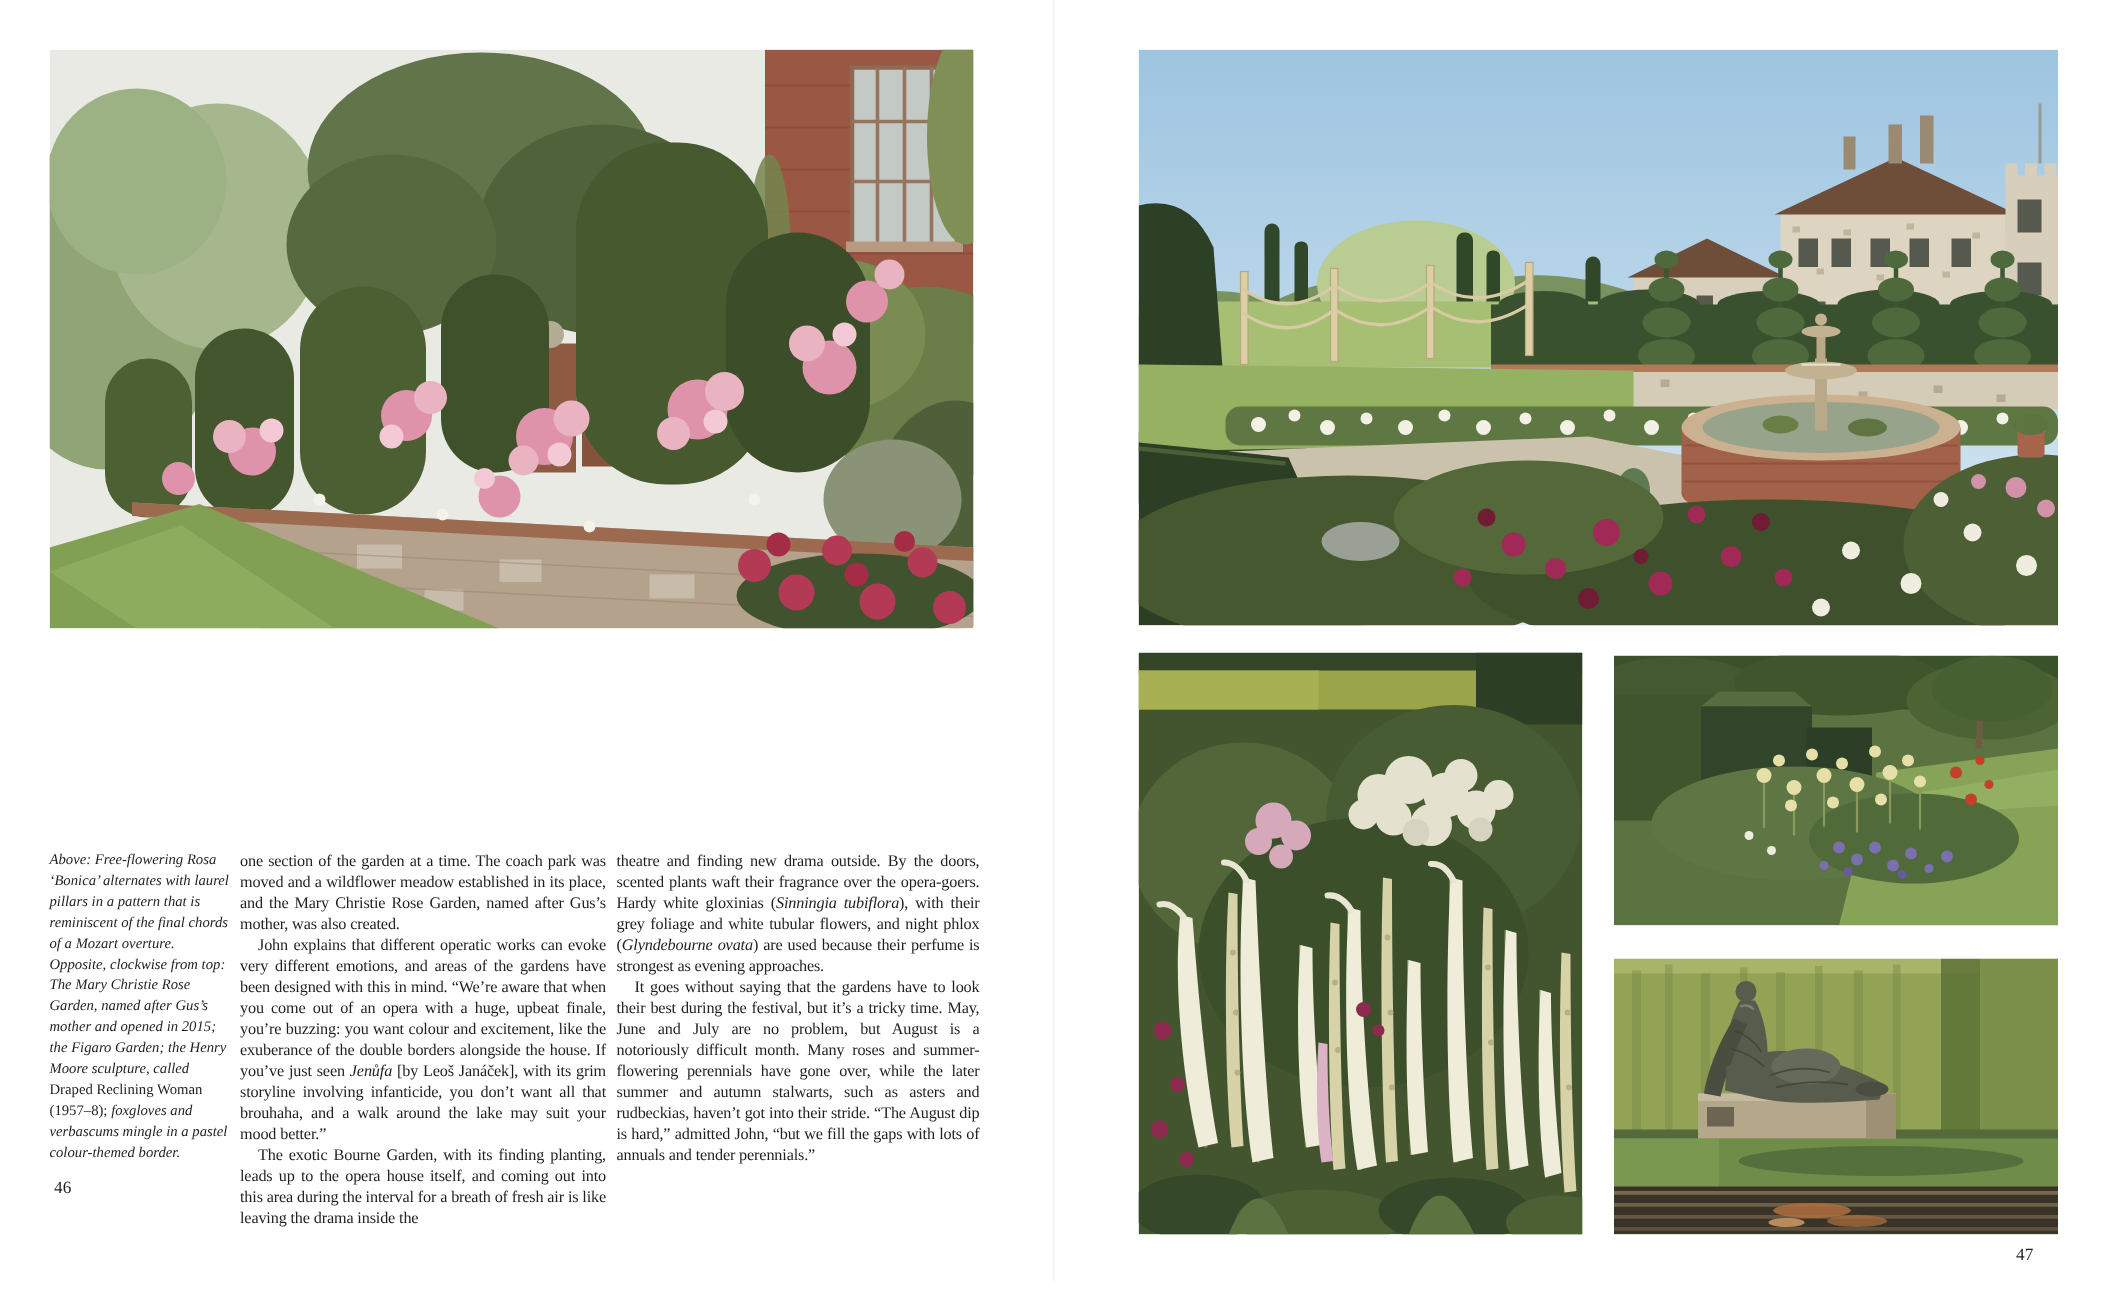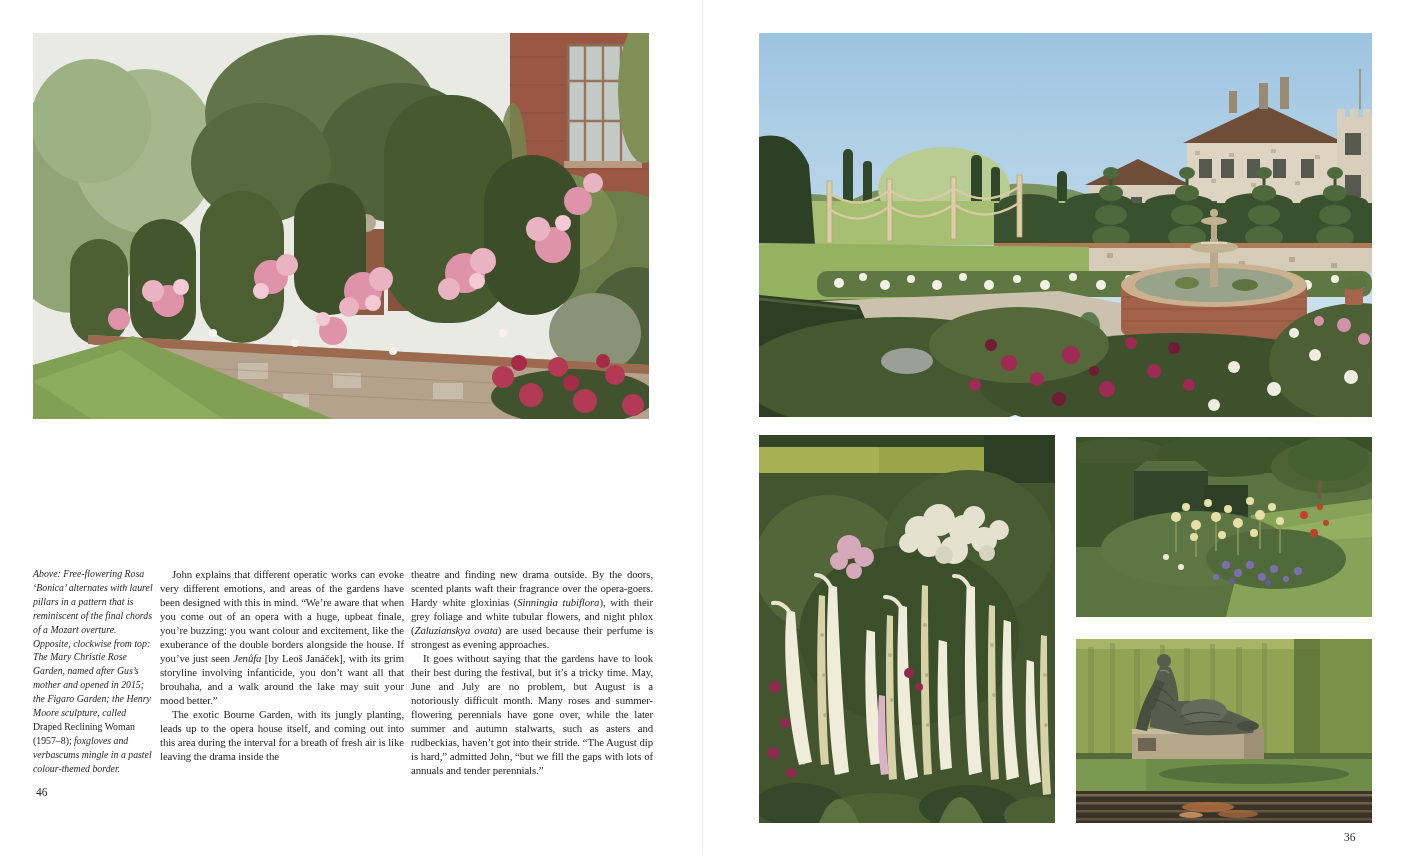--- a/index.html
+++ b/index.html
@@ -165,26 +165,27 @@
             <circle cx="570" cy="328" r="7"></circle>
         </g>
       </svg>
     </figure>
 
     <aside class="caption">
       <span class="it">Above: Free-flowering Rosa ‘Bonica’ alternates with laurel pillars in a pattern that is reminiscent of the final chords of a Mozart overture. Opposite, clockwise from top: The Mary Christie Rose Garden, named after Gus’s mother and opened in 2015; the Figaro Garden; the Henry Moore sculpture, called </span><span class="rm">Draped Reclining Woman (1957–8); </span><span class="it">foxgloves and verbascums mingle in a pastel colour-themed border.</span>
     </aside>
 
     <div class="body-col col1">
+      <p><span>one section of the garden at a time. The coach park was moved and a wildflower meadow established in its place, and the Mary Christie Rose Garden, named after Gus’s mother, was also created.</span></p>
       <p class="ind"><span>John explains that different operatic works can evoke very different emotions, and areas of the gardens have been designed with this in mind. “We’re aware that when you come out of an opera with a huge, upbeat finale, you’re buzzing: you want colour and excitement, like the exuberance of the double borders alongside the house. If you’ve just seen </span><i>Jenůfa</i><span> [by Leoš Janáček], with its grim storyline involving infanticide, you don’t want all that brouhaha, and a walk around the lake may suit your mood better.”</span></p>
-      <p class="ind"><span>The exotic Bourne Garden, with its jungly planting, leads up to the opera house itself, and coming out into this area during the interval for a breath of fresh air is like leaving the drama inside the</span></p>
+      <p class="ind"><span>The exotic Bourne Garden, with its finding planting, leads up to the opera house itself, and coming out into this area during the interval for a breath of fresh air is like leaving the drama inside the</span></p>
     </div>
 
     <div class="body-col col2">
-      <p><span>theatre and finding new drama outside. By the doors, scented plants waft their fragrance over the opera-goers. Hardy white gloxinias (</span><i>Sinningia tubiflora</i><span>), with their grey foliage and white tubular flowers, and night phlox (</span><i>Zaluzianskya ovata</i><span>) are used because their perfume is strongest as evening approaches.</span></p>
+      <p><span>theatre and finding new drama outside. By the doors, scented plants waft their fragrance over the opera-goers. Hardy white gloxinias (</span><i>Sinningia tubiflora</i><span>), with their grey foliage and white tubular flowers, and night phlox (</span><i>Glyndebourne ovata</i><span>) are used because their perfume is strongest as evening approaches.</span></p>
       <p class="ind"><span>It goes without saying that the gardens have to look their best during the festival, but it’s a tricky time. May, June and July are no problem, but August is a notoriously difficult month. Many roses and summer-flowering perennials have gone over, while the later summer and autumn stalwarts, such as asters and rudbeckias, haven’t got into their stride. “The August dip is hard,” admitted John, “but we fill the gaps with lots of annuals and tender perennials.”</span></p>
     </div>
 
     <div class="folio folio-left">46</div>
   </div>
 
   <div>
 
     <figure class="photo photo-rose-garden">
       <svg viewBox="0 0 613 384" preserveAspectRatio="none">
@@ -637,15 +638,15 @@
             <rect y="179" width="296" height="2.5" opacity="0.6"></rect>
         </g>
         <g>
           <ellipse cx="132" cy="168" rx="26" ry="5" fill="#b06f3f" opacity="0.85"></ellipse>
           <ellipse cx="162" cy="175" rx="20" ry="4" fill="#b06f3f" opacity="0.7"></ellipse>
           <ellipse cx="115" cy="176" rx="12" ry="3" fill="#d8a06c" opacity="0.8"></ellipse>
         </g>
       </svg>
     </figure>
 
-    <div class="folio folio-right">36</div>
+    <div class="folio folio-right">47</div>
   </div>
 </div>
 
 </body></html>

